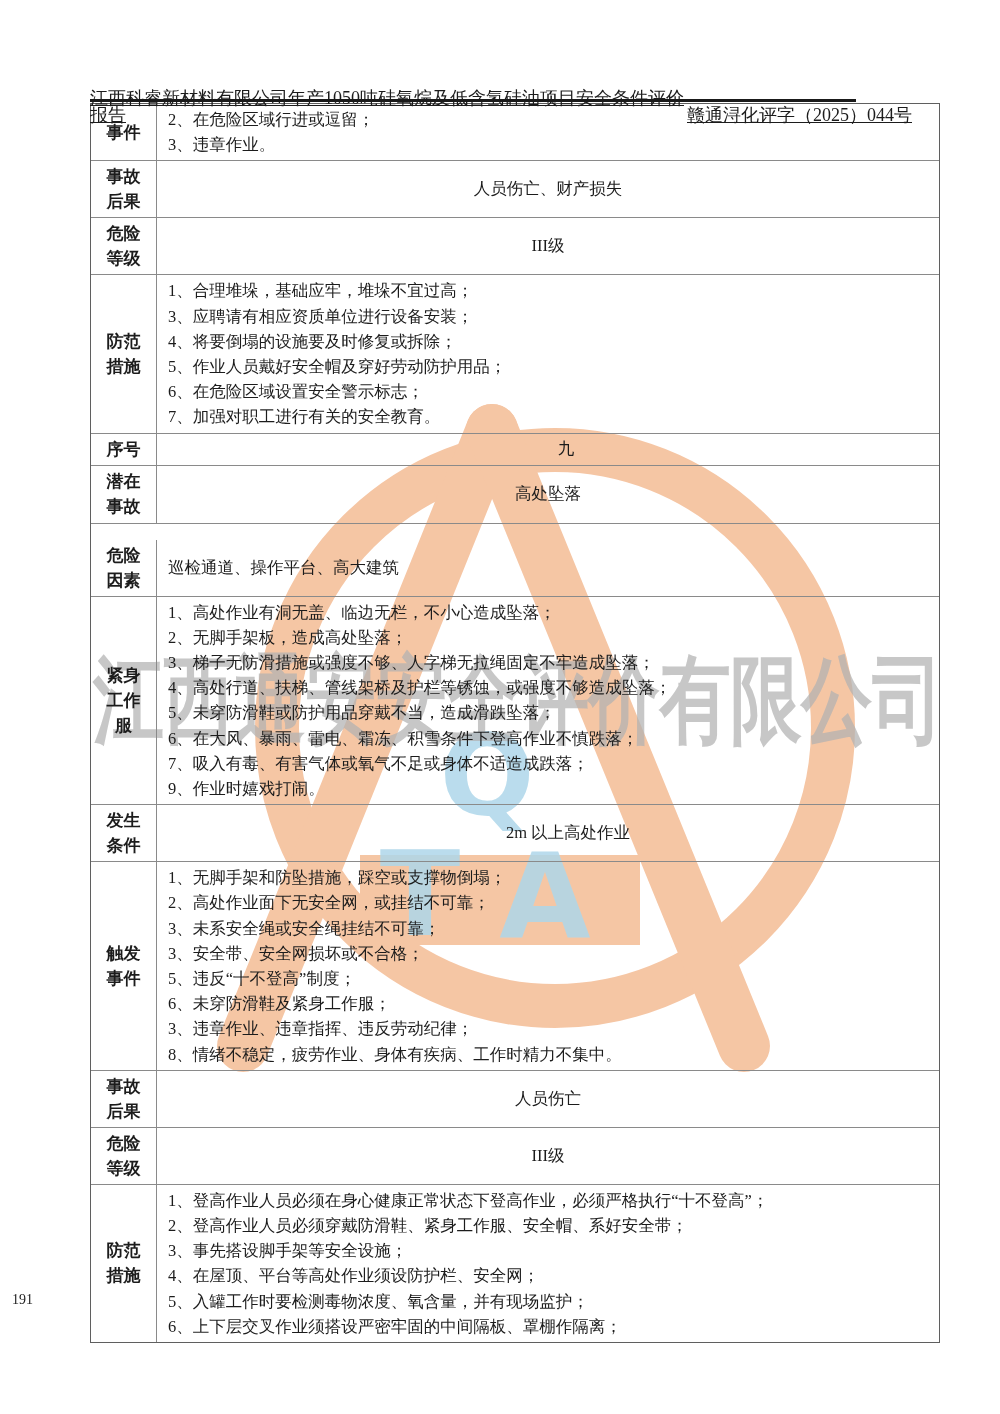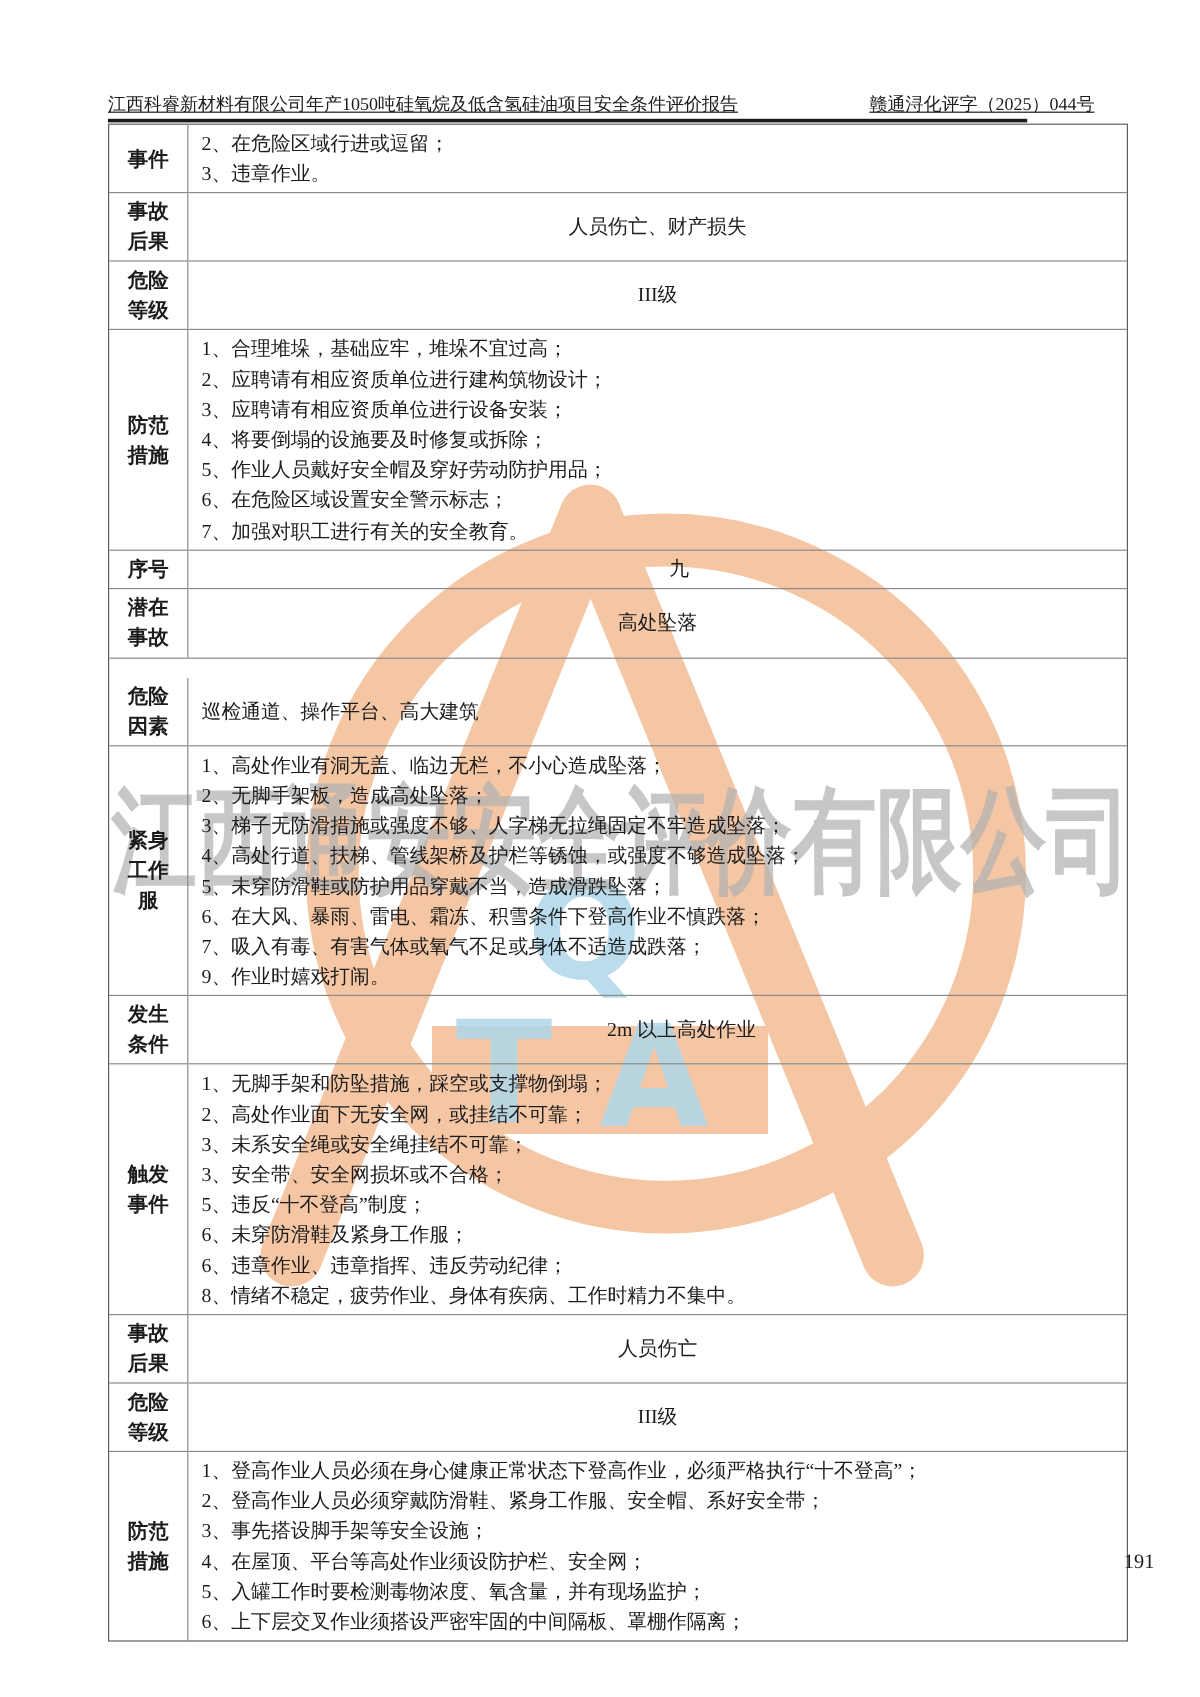--- a/index.html
+++ b/index.html
@@ -15,24 +15,24 @@
     background:#ffffff;
     overflow:hidden;
   }
   
   .watermark{
     position:absolute;left:0;top:0;width:1000px;height:1414px;
     z-index:0;pointer-events:none;
   }
   
   .hdr{
-    position:absolute;left:90px;top:80px;width:822px;
+    position:absolute;left:90px;top:90px;width:822px;
     z-index:2;
     display:flex;justify-content:space-between;align-items:flex-end;
-    font-size:15px;line-height:17px;
+    font-size:18px;line-height:17px;
   }
   .hdr .hdr-left{text-decoration:underline;}
   .hdr .hdr-right{text-decoration:underline;white-space:nowrap;}
   .hdr-rule{
     position:absolute;left:90px;top:99px;width:766px;height:3px;
     background:#1a1a1a;z-index:2;
   }
   
   .risk-table{
     position:absolute;left:90px;top:103px;width:850px;
@@ -75,22 +75,22 @@
   .t-row:nth-child(2){min-height:52px;}
   .t-row:nth-child(3){min-height:51px;}
   .t-row:nth-child(5){min-height:27px;gap:36px;}
   .t-row:nth-child(6){min-height:58px;}
   .t-row:nth-child(7){min-height:50px;margin-top:16px;}
   .t-row:nth-child(9){min-height:52px;gap:40px;}
   .t-row:nth-child(11){min-height:50px;}
   .t-row:nth-child(12){min-height:50px;}
   
   .footer{
-    position:absolute;left:0;top:1292px;width:962px;
-    text-align:right;font-size:17px;z-index:2;
+    position:absolute;left:12px;top:1292px;width:962px;
+    text-align:left;font-size:14px;z-index:2;
   }
 </style>
 </head>
 <body>
 
 <div class="page">
 
   <svg class="watermark" viewBox="0 0 1000 1414" xmlns="http://www.w3.org/2000/svg">
     <g opacity="0.95">
       <circle cx="555" cy="728" r="278" fill="none" stroke-width="44" stroke="#f5c3a0"></circle>
@@ -125,21 +125,20 @@
         <div class="t-content center">人员伤亡、财产损失</div>
       </div>
       <div class="t-row">
         <div class="t-label">危险等级</div>
         <div class="t-content center">III级</div>
       </div>
       <div class="t-row">
         <div class="t-label">防范措施</div>
         <div class="t-content lines">
           <div class="t-line">1、合理堆垛，基础应牢，堆垛不宜过高；</div>
-          <div class="t-line">2、应聘请有相应资质单位进行建构筑物设计；</div>
           <div class="t-line">3、应聘请有相应资质单位进行设备安装；</div>
           <div class="t-line">4、将要倒塌的设施要及时修复或拆除；</div>
           <div class="t-line">5、作业人员戴好安全帽及穿好劳动防护用品；</div>
           <div class="t-line">6、在危险区域设置安全警示标志；</div>
           <div class="t-line">7、加强对职工进行有关的安全教育。</div>
         </div>
       </div>
       <div class="t-row">
         <div class="t-label">序号</div>
         <div class="t-content center">九</div>
@@ -171,21 +170,21 @@
       </div>
       <div class="t-row">
         <div class="t-label">触发事件</div>
         <div class="t-content lines">
           <div class="t-line">1、无脚手架和防坠措施，踩空或支撑物倒塌；</div>
           <div class="t-line">2、高处作业面下无安全网，或挂结不可靠；</div>
           <div class="t-line">3、未系安全绳或安全绳挂结不可靠；</div>
           <div class="t-line">3、安全带、安全网损坏或不合格；</div>
           <div class="t-line">5、违反“十不登高”制度；</div>
           <div class="t-line">6、未穿防滑鞋及紧身工作服；</div>
-          <div class="t-line">6、违章作业、违章指挥、违反劳动纪律；</div>
+          <div class="t-line">3、违章作业、违章指挥、违反劳动纪律；</div>
           <div class="t-line">8、情绪不稳定，疲劳作业、身体有疾病、工作时精力不集中。</div>
         </div>
       </div>
       <div class="t-row">
         <div class="t-label">事故后果</div>
         <div class="t-content center">人员伤亡</div>
       </div>
       <div class="t-row">
         <div class="t-label">危险等级</div>
         <div class="t-content center">III级</div>

